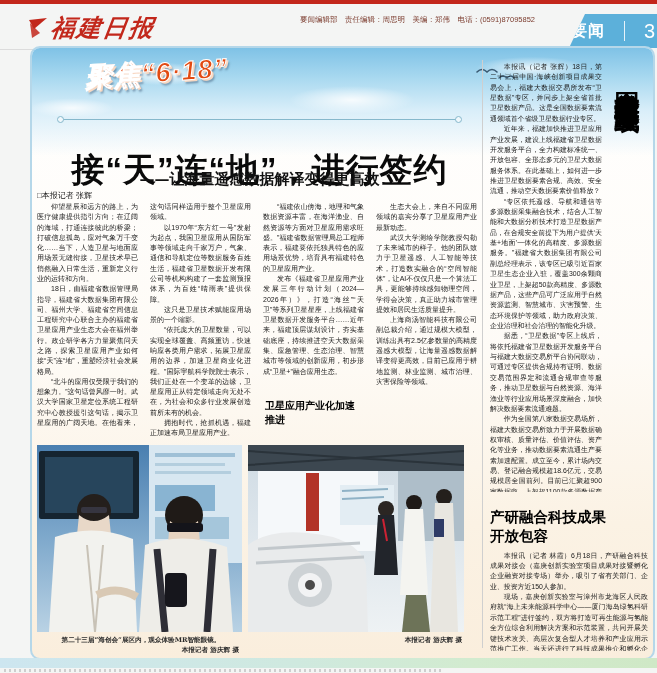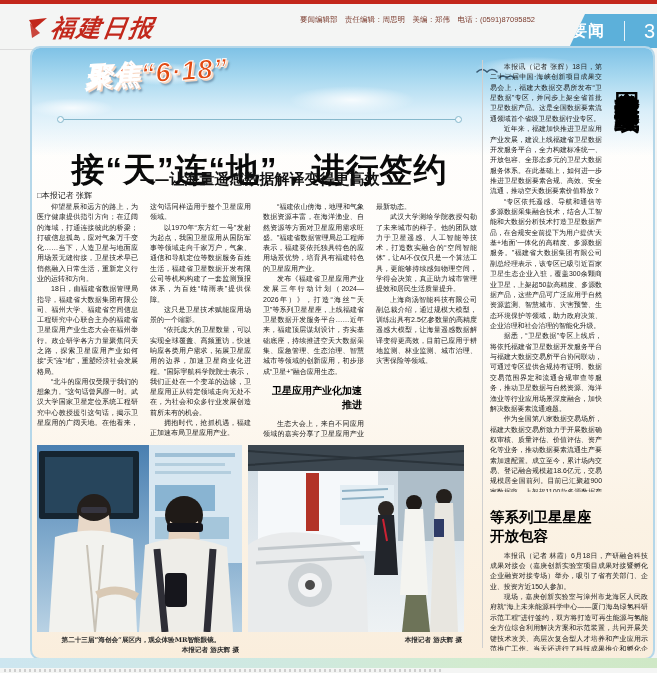--- a/index.html
+++ b/index.html
@@ -42,21 +42,21 @@
        border:1px solid #86b8cc;background:#f0f8fc}
   .rule::before{left:-4px}.rule::after{right:-4px}
   .headline{position:absolute;top:78px;left:0;width:100%;text-align:center;font-size:33px;
        font-weight:900;letter-spacing:1px;color:#0a0a0a}
   .deck{position:absolute;top:122px;left:0;width:100%;text-align:center;font-size:15px;font-weight:600;
        font-family:"DejaVu Serif",serif;color:#111}
   .byline{position:absolute;top:142px;left:0;width:100%;text-align:left;font-size:8px;color:#222}
   .body-cols{position:absolute;top:154px;left:0;width:440px;height:240px;column-count:4;column-gap:12px;
        column-fill:auto;font-size:7px;line-height:1.47;text-align:justify;color:#1a1a1a;overflow:hidden}
   .bp{margin:0;text-indent:2em}
-  .bh{font-size:10px;font-weight:800;text-align:right;margin:7px 2px;line-height:1.4;color:#000}
+  .bh{font-size:10px;font-weight:800;text-align:left;margin:22px 2px;line-height:1.4;color:#000}
   
   .photo{position:absolute;top:397px;height:187px;overflow:hidden;background:#dde}
   .photo svg{display:block}
   .p1{left:0;width:205px}
   .p2{left:211px;width:216px}
   .cap{position:absolute;top:587px;font-size:6.6px;font-weight:700;line-height:1.55;color:#2b2b2b;
        font-family:"DejaVu Serif",serif;text-align:justify}
   .c1{left:6px;width:196px;text-align:center}
   .c2{left:211px;width:214px}
   .credit{display:block;text-align:right}
@@ -213,21 +213,21 @@
     <div class="side-text" id="side-body">
         <p class="bp">本报讯（记者 张辉）18日，第二十三届中国·海峡创新项目成果交易会上，福建大数据交易所发布“卫星数据”专区，并同步上架全省首批卫星数据产品。这是全国数据要素流通领域首个省级卫星数据行业专区。</p>
         <p class="bp">近年来，福建加快推进卫星应用产业发展，建设上线福建省卫星数据开发服务平台，全力构建标准统一、开放包容、全形态多元的卫星大数据服务体系。在此基础上，如何进一步推进卫星数据要素合规、高效、安全流通，推动空天数据要素价值释放？</p>
         <p class="bp">“专区依托遥感、导航和通信等多源数据采集融合技术，结合人工智能和大数据分析技术打造卫星数据产品，在合规安全前提下为用户提供‘天基+地面’一体化的高精度、多源数据服务。”福建省大数据集团有限公司副总经理表示，该专区已吸引近百家卫星生态企业入驻，覆盖300余颗商业卫星，上架超50款高精度、多源数据产品，这些产品可广泛应用于自然资源监测、智慧城市、灾害预警、生态环境保护等领域，助力政府决策、企业治理和社会治理的智能化升级。</p>
         <p class="bp">据悉，“卫星数据”专区上线后，将依托福建省卫星数据开发服务平台与福建大数据交易所平台协同联动，可通过专区提供合规持有证明、数据交易范围界定和流通合规审查等服务，推动卫星数据与自然资源、海洋渔业等行业应用场景深度融合，加快解决数据要素流通难题。</p>
         <p class="bp">作为全国第八家数据交易场所，福建大数据交易所致力于开展数据确权审核、质量评估、价值评估、资产化等业务，推动数据要素流通生产要素加速配置。成立至今，累计场内交易、登记融合规模超18.6亿元，交易规模居全国前列。目前已汇聚超900家数据商，上架超1100款多源数据产品。此前，福建大数据交易所已上线公共数据、气象数据、交通数据等行业数据产品专区。</p>
       </div>
     <div class="vhead">全国首个省级卫星数据行业专区上线</div>
     <div class="bottom-art">
       <h2 class="bhead">
-        <span>等系列卫星星座</span><br>
+        <span>产研融合科技成果</span><br>
         <span>开放包容</span>
       </h2>
       <div class="bbody" id="bottom-body">
           <p class="bp">本报讯（记者 林霞）6月18日，产研融合科技成果对接会（嘉庚创新实验室项目成果对接暨孵化企业融资对接专场）举办，吸引了省有关部门、企业、投资方近150人参加。</p>
           <p class="bp">现场，嘉庚创新实验室与漳州市龙海区人民政府就“海上未来能源科学中心——厦门海岛绿氢科研示范工程”进行签约，双方将打造可再生能源与氢能全方位综合利用解决方案和示范装置，共同开展关键技术攻关、高层次复合型人才培养和产业应用示范推广工作。当天还进行了科技成果推介和孵化企业路演。</p>
         </div>
     </div>
   </div>
 </div>
 

